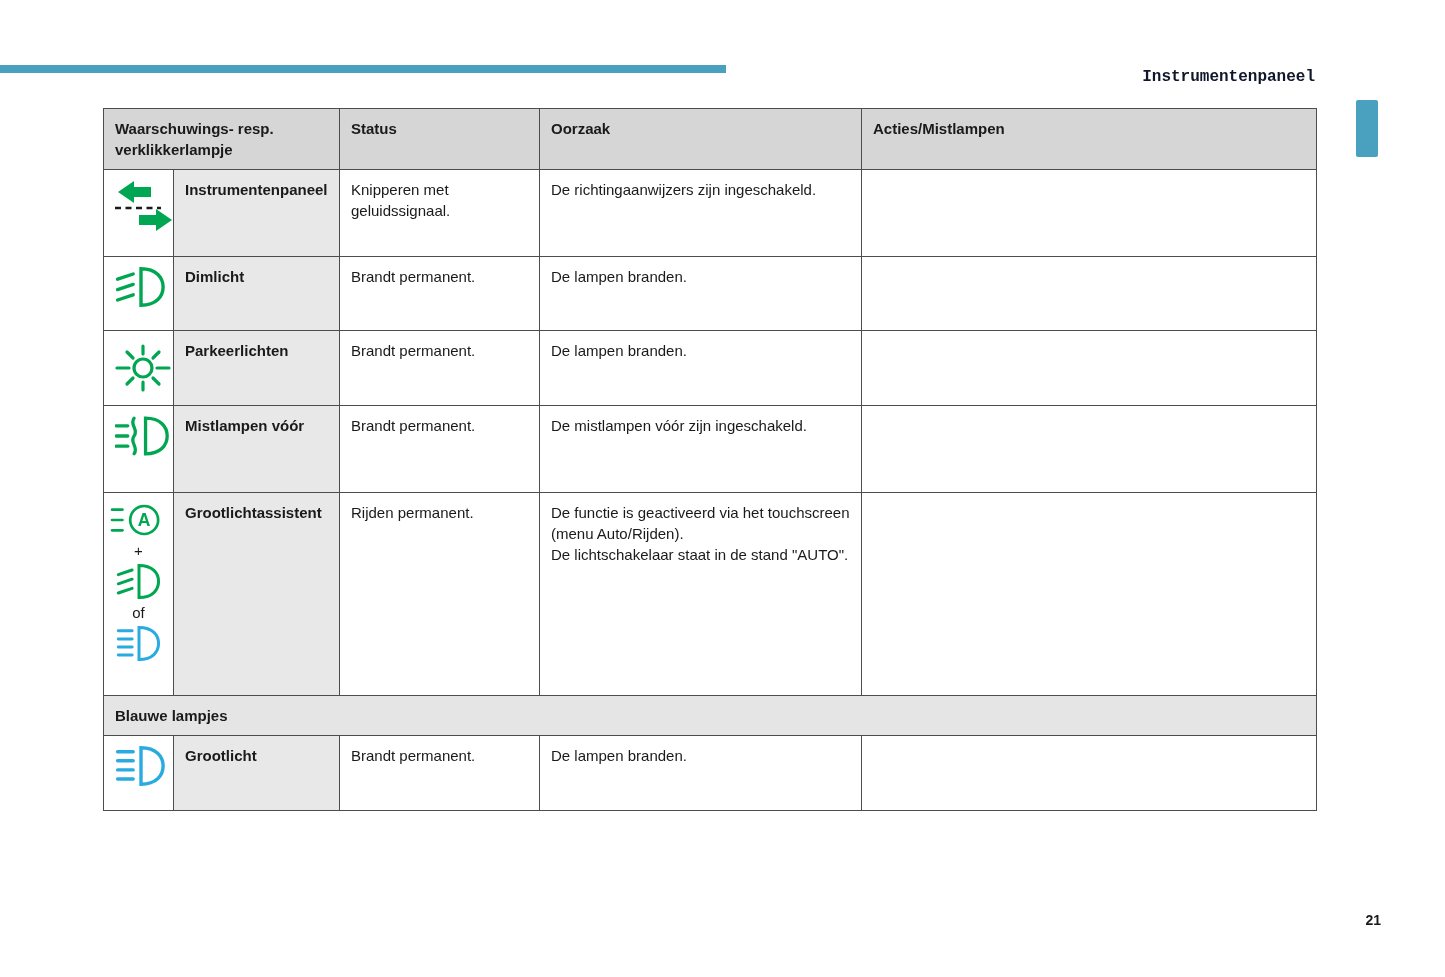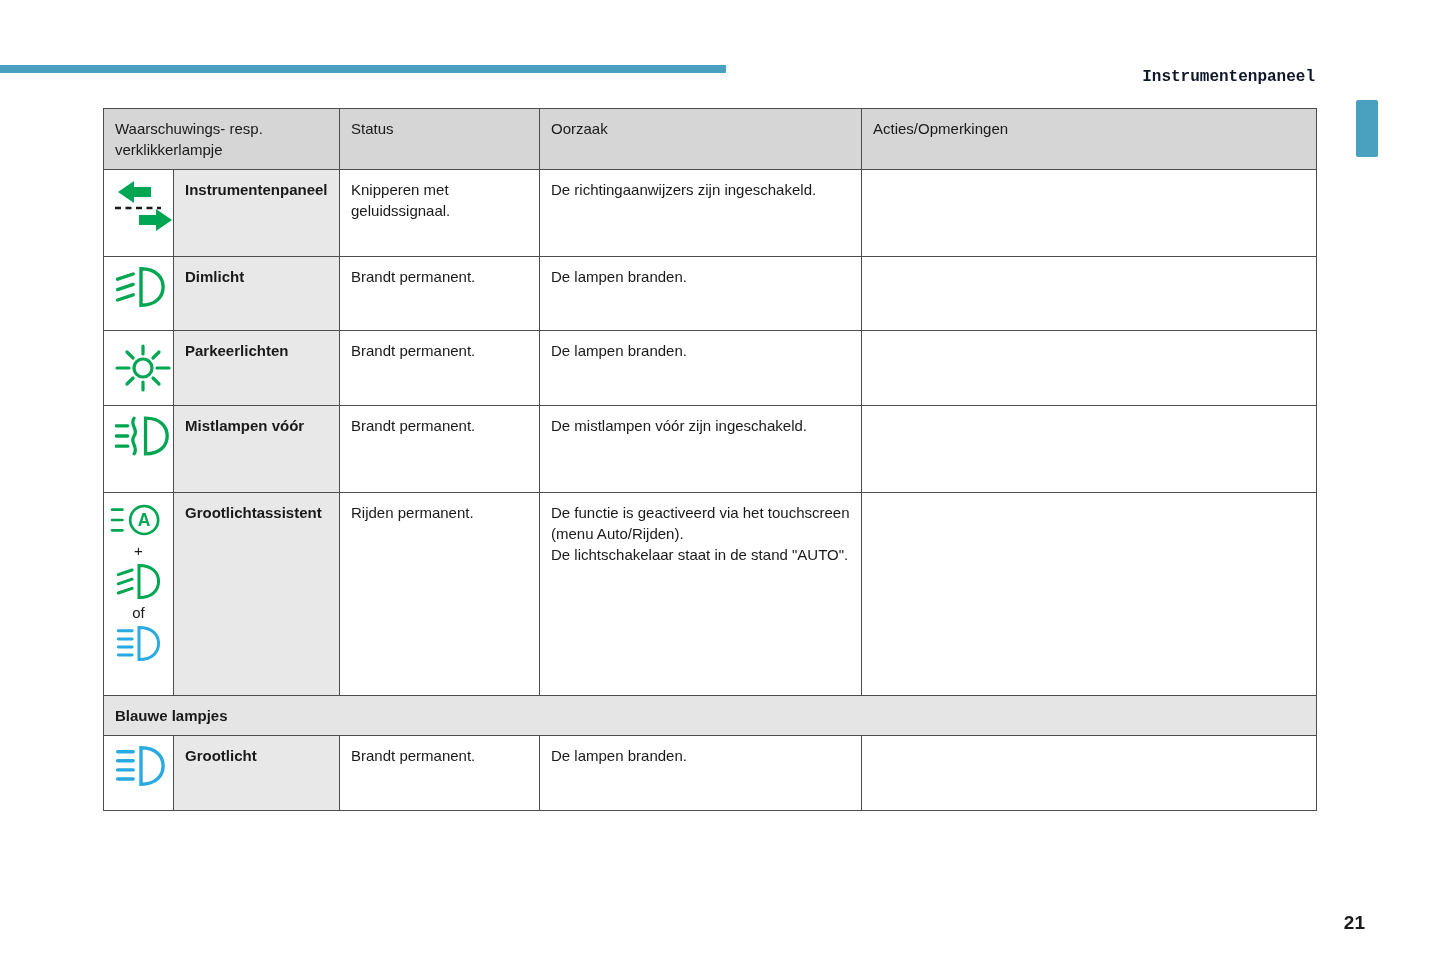--- a/index.html
+++ b/index.html
@@ -3,32 +3,32 @@
 <meta charset="utf-8">
 <style>
   * { margin:0; padding:0; box-sizing:border-box; }
   html,body { background:#ffffff; }
   body { font-family:"Liberation Sans","DejaVu Sans",sans-serif; color:#1a1a1a; }
   .page { position:relative; width:1445px; height:977px; background:#ffffff; overflow:hidden; }
 
   .top-rule { position:absolute; left:0; top:65px; width:726px; height:8px; background:#4aa0bf; }
   .header-title { position:absolute; top:68px; right:130px; font-size:16px; font-weight:bold; color:#0f172a;font-family:Liberation Mono, monospace; }
   .chapter-tab { position:absolute; top:100px; right:67px; width:22px; height:57px; background:#4aa0bf; border-radius:2px; }
-  .page-number { position:absolute; top:912px; right:80px; font-size:19px; font-weight:bold; color:#1a1a1a; }
+  .page-number { position:absolute; top:912px; right:64px; font-size:14px; font-weight:bold; color:#1a1a1a; }
 
   table.main { position:absolute; left:103px; top:108px; width:1213px; border-collapse:collapse; table-layout:fixed; }
   table.main th, table.main td {
     border:1px solid #4d4d4d;
     vertical-align:top;
     text-align:left;
     padding:9px 11px;
     font-size:15px;
     line-height:1.4;
   }
-  table.main th { background:#d6d6d6; font-weight:normal; white-space:pre-line; vertical-align:top; }
+  table.main th { background:#d6d6d6; font-weight:bold; white-space:pre-line; vertical-align:top; }
   tr.hdr { height:46px; }
   td.icon-cell { background:#ffffff; text-align:center; padding:8px 4px; vertical-align:top; }
   td.label-cell { background:#e8e8e8; font-weight:bold; }
   td.prewrap { white-space:pre-line;margin-top:15px; }
   tr.r-tall1 { height:87px; }
   tr.r-mid { height:74px; }
   tr.r-big { height:203px; }
   tr.r-last { height:75px; }
   tr.section-row { height:37px; }
   td.section-cell { font-size:20px; font-weight:bold; padding:5px 11px 7px 11px; background:#e5e5e5; }
@@ -54,21 +54,21 @@
         <col style="width:322px">
         <col style="width:455px">
     </colgroup>
 
     <tbody>
         <tr class="hdr">
       <th colspan="2">Waarschuwings- resp.
 verklikkerlampje</th>
       <th>Status</th>
       <th>Oorzaak</th>
-      <th>Acties/Opmerkingen</th>
+      <th>Acties/Mistlampen</th>
     </tr>
 
     <tr class="r-tall1">
       <td class="icon-cell">
         <span>
           <svg width="60" height="56" viewBox="0 0 60 56">
             <path d="M3 13 L19 2 L19 8 L36 8 L36 18 L19 18 L19 24 Z" fill="#00A651"></path>
             <line x1="0" y1="29" x2="46" y2="29" stroke="#1a1a1a" stroke-width="2.5" stroke-dasharray="6 4.5"></line>
             <path d="M57 41 L41 30 L41 36 L24 36 L24 46 L41 46 L41 52 Z" fill="#00A651"></path>
           </svg>

